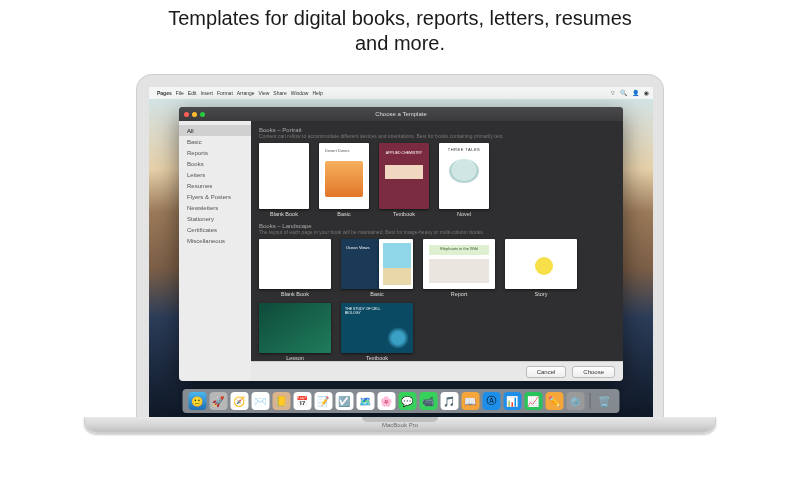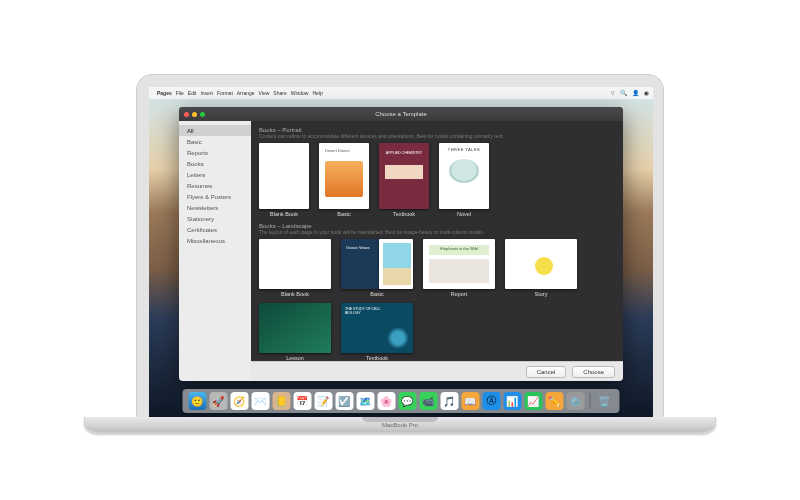--- a/index.html
+++ b/index.html
@@ -58,21 +58,22 @@
   .dicon { width: 18px; height: 18px; border-radius: 4px; display:flex; align-items:center; justify-content:center; font-size:10px; }
   
   .laptop-base { width: 632px; height: 16px; margin: 0 auto; background: linear-gradient(#e8e8e8,#d3d3d3 60%,#bfbfbf); border-radius: 0 0 14px 14px / 0 0 10px 10px; position: relative; box-shadow: 0 2px 2px rgba(0,0,0,0.2); border:1px solid #cfcfcf; border-top:none;}
   .laptop-base::before { content:""; position:absolute; top:0; left:50%; transform:translateX(-50%); width:76px; height:5px; background:#bfbfbf; border-radius:0 0 5px 5px; }
   .laptop-label { position:absolute; top:5px; left:0; right:0; text-align:center; font-size:6px; color:#6a6a6a; }
 </style>
 </head>
 <body>
 
 <div class="caption">
-  <br>
+  <span>Templates for digital books, reports, letters, resumes</span><br>
+  <span>and more.</span>
 </div>
 
 <div class="laptop">
   <div class="laptop-lid">
     <div class="screen">
       <div class="desktop"></div>
 
       <div class="menubar">
         <span class="apple"></span>
         <b>Pages</b>

